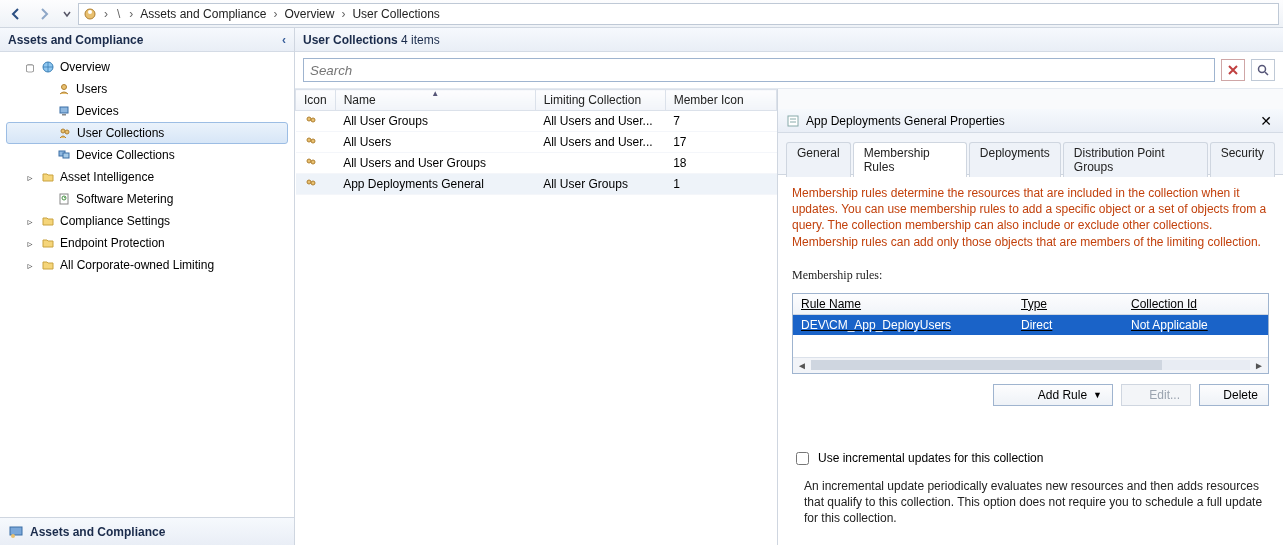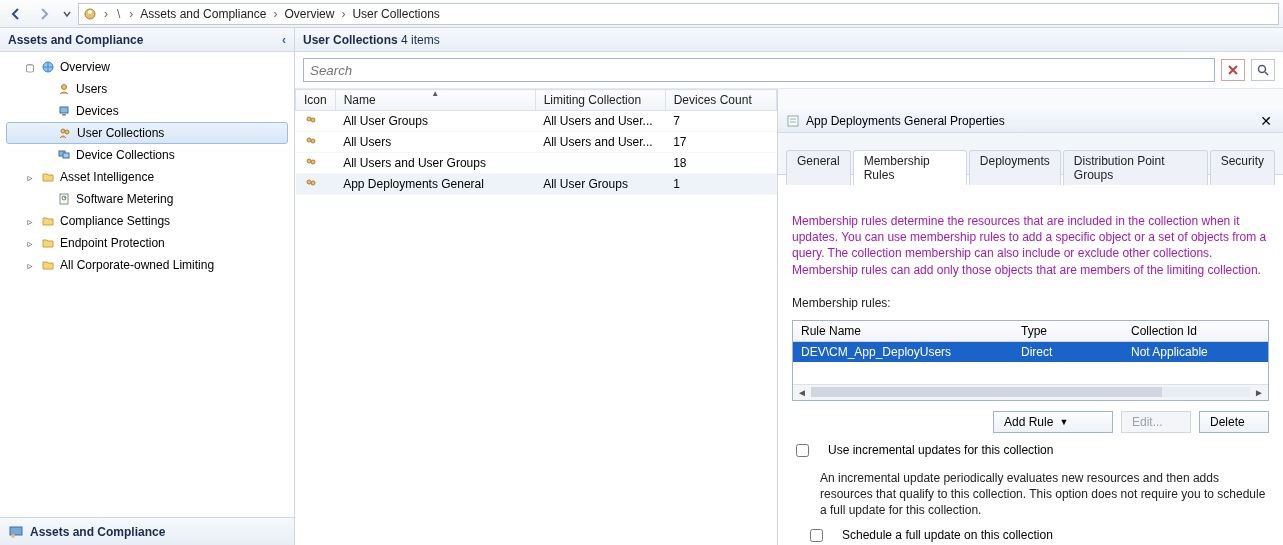--- a/index.html
+++ b/index.html
@@ -172,36 +172,36 @@
     background: #f2f5fa;
   }
   .tab {
     padding: 3px 10px;
     border: 1px solid #cfd6e0;
     border-bottom: none;
     background: #eef2f8;
     border-radius: 3px 3px 0 0;
     cursor: default;
     position: relative;
-    top: 11px;
+    top: 3px;
     color: #222;
   }
   .tab.active { background: #fff; }
   .props-body {
     flex: 1; overflow: auto;
     padding: 10px 14px;
     background: #fff;
     display: flex; flex-direction: column; gap: 10px;
   }
-  .desc { color: #a21caf; line-height: 1.35; margin-top: 28px; }
-  .rules-label { color: #222; margin-top: 8px; }
+  .desc { color: #c2410c; line-height: 1.35; }
+  .rules-label { color: #222; margin-top: 8px; font-family: Liberation Serif, serif; }
   .rulesgrid {
     border: 1px solid #9fb4cf;
   }
-  .rulesgrid table { width: 100%; border-collapse: collapse; }
+  .rulesgrid table { width: 100%; border-collapse: collapse; text-decoration: underline; }
   .rulesgrid th {
     text-align: left; font-weight: 400;
     background: linear-gradient(#fdfdfe, #f1f4f9);
     border-bottom: 1px solid #cfd6e0;
     padding: 3px 8px;
   }
   .rulesgrid td { padding: 3px 8px; }
   .rulesgrid tr.rowsel td { background: #1a63c8; color: #fff; }
   .rulesgrid .spacer td { height: 22px; }
   .hscroll {
@@ -211,29 +211,29 @@
   }
   .hscroll .arrow { width: 14px; text-align: center; color: #555; font-size: 10px; }
   .hscroll .track { flex: 1; height: 10px; background: #e8ecf3; margin: 0 2px; position: relative; }
   .hscroll .thumb { position: absolute; left: 0; top: 0; bottom: 0; width: 80%; background: #cfd6e0; }
   .btnrow { display: flex; gap: 8px; justify-content: flex-end; }
   .winbtn {
     min-width: 70px; height: 22px;
     border: 1px solid #9fb4cf;
     background: linear-gradient(#fdfdfe, #eef2f7);
     padding: 0 10px;
-    display: flex; align-items: center; justify-content: flex-start;
+    display: flex; align-items: center; justify-content: flex-end;
     gap: 6px;
     cursor: default;
   }
   .winbtn.disabled { color: #9aa3af; border-color: #cfd6e0; background: #f3f5f8; }
   .winbtn .dd { font-size: 9px; }
-  .checkrow { display: flex; align-items: flex-start; gap: 16px; }
+  .checkrow { display: flex; align-items: flex-start; gap: 6px; margin-top: 35px; }
   .checkrow input { margin-top: 1px; }
-  .indent { margin-left: 28px; color: #222; line-height: 1.35; }
+  .indent { margin-left: 12px; color: #222; line-height: 1.35; }
   .subsection { margin-left: 14px; }
   .schedrow { display: flex; align-items: center; justify-content: flex-end; margin-top: 4px; }
   svg { display: block; }
 </style>
 </head>
 <body>
 
 <div class="root">
 
   <div class="navbar">
@@ -406,21 +406,21 @@
         </div>
       </div>
       <div class="content">
         <div class="gridwrap">
           <table class="grid" id="grid">
             <thead>
                 <tr id="gridhead">
                   <th style="width: 20px;">Icon</th>
                   <th class="sorted" style="width: 200px;">Name</th>
                   <th style="width: 130px;">Limiting Collection</th>
-                  <th>Devices Count</th>
+                  <th>Member Icon</th>
                 </tr>
               </thead>
             <tbody id="gridbody">
                 <tr>
                   <td class="iconcell">
                     <svg width="14" height="14" viewBox="0 0 14 14">
                       <circle cx="5" cy="5" r="2" fill="#e8c070" stroke="#b08030"></circle>
                       <circle cx="9" cy="6" r="2" fill="#e8c070" stroke="#b08030"></circle>
                     </svg>
                   </td>

